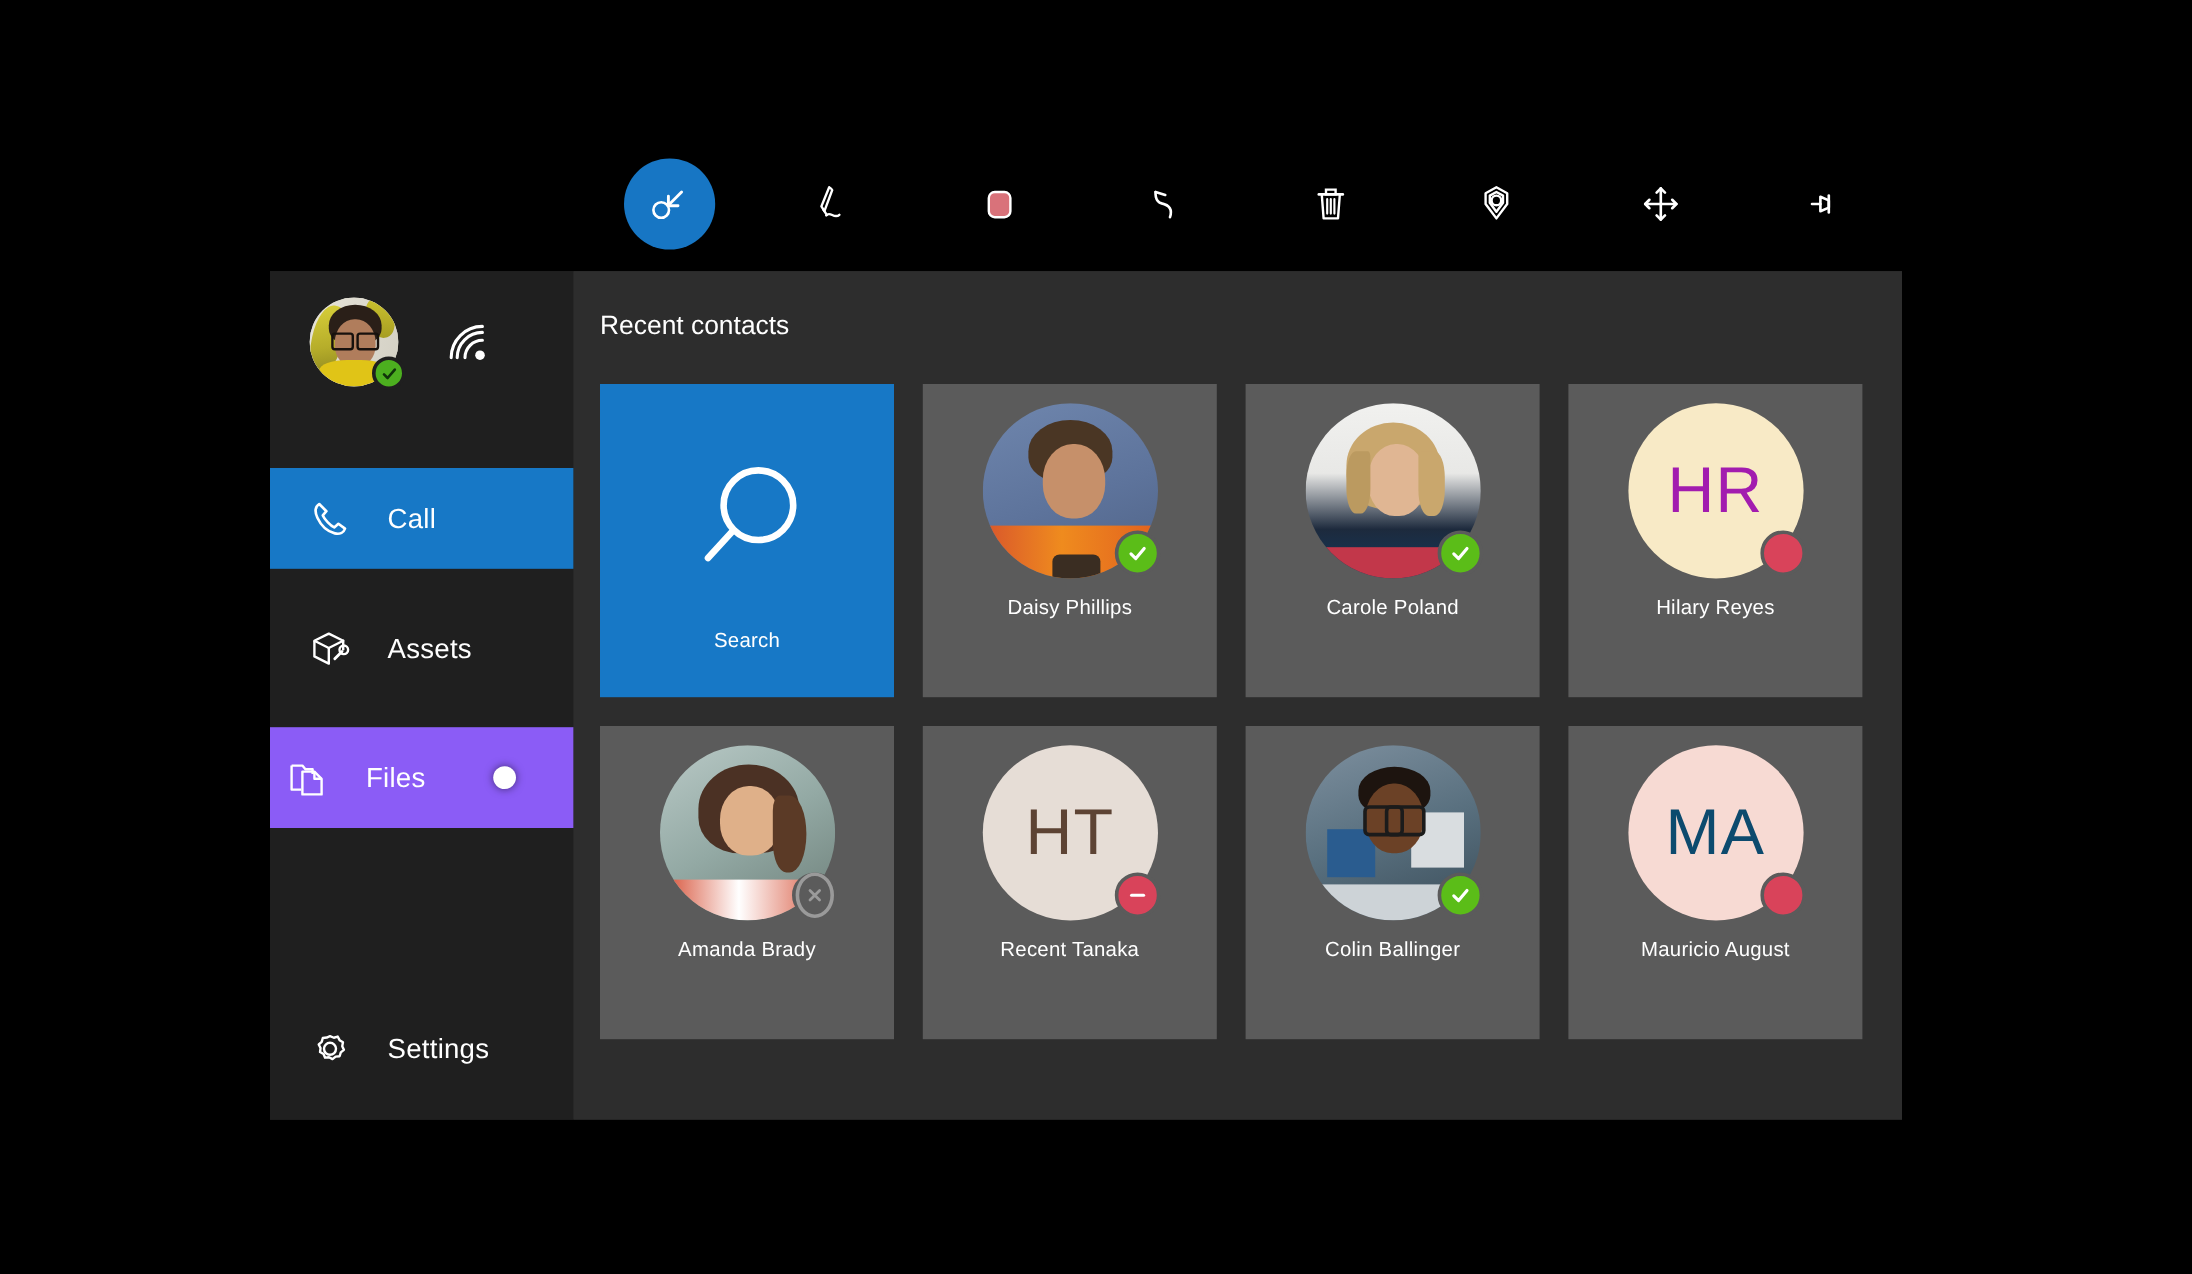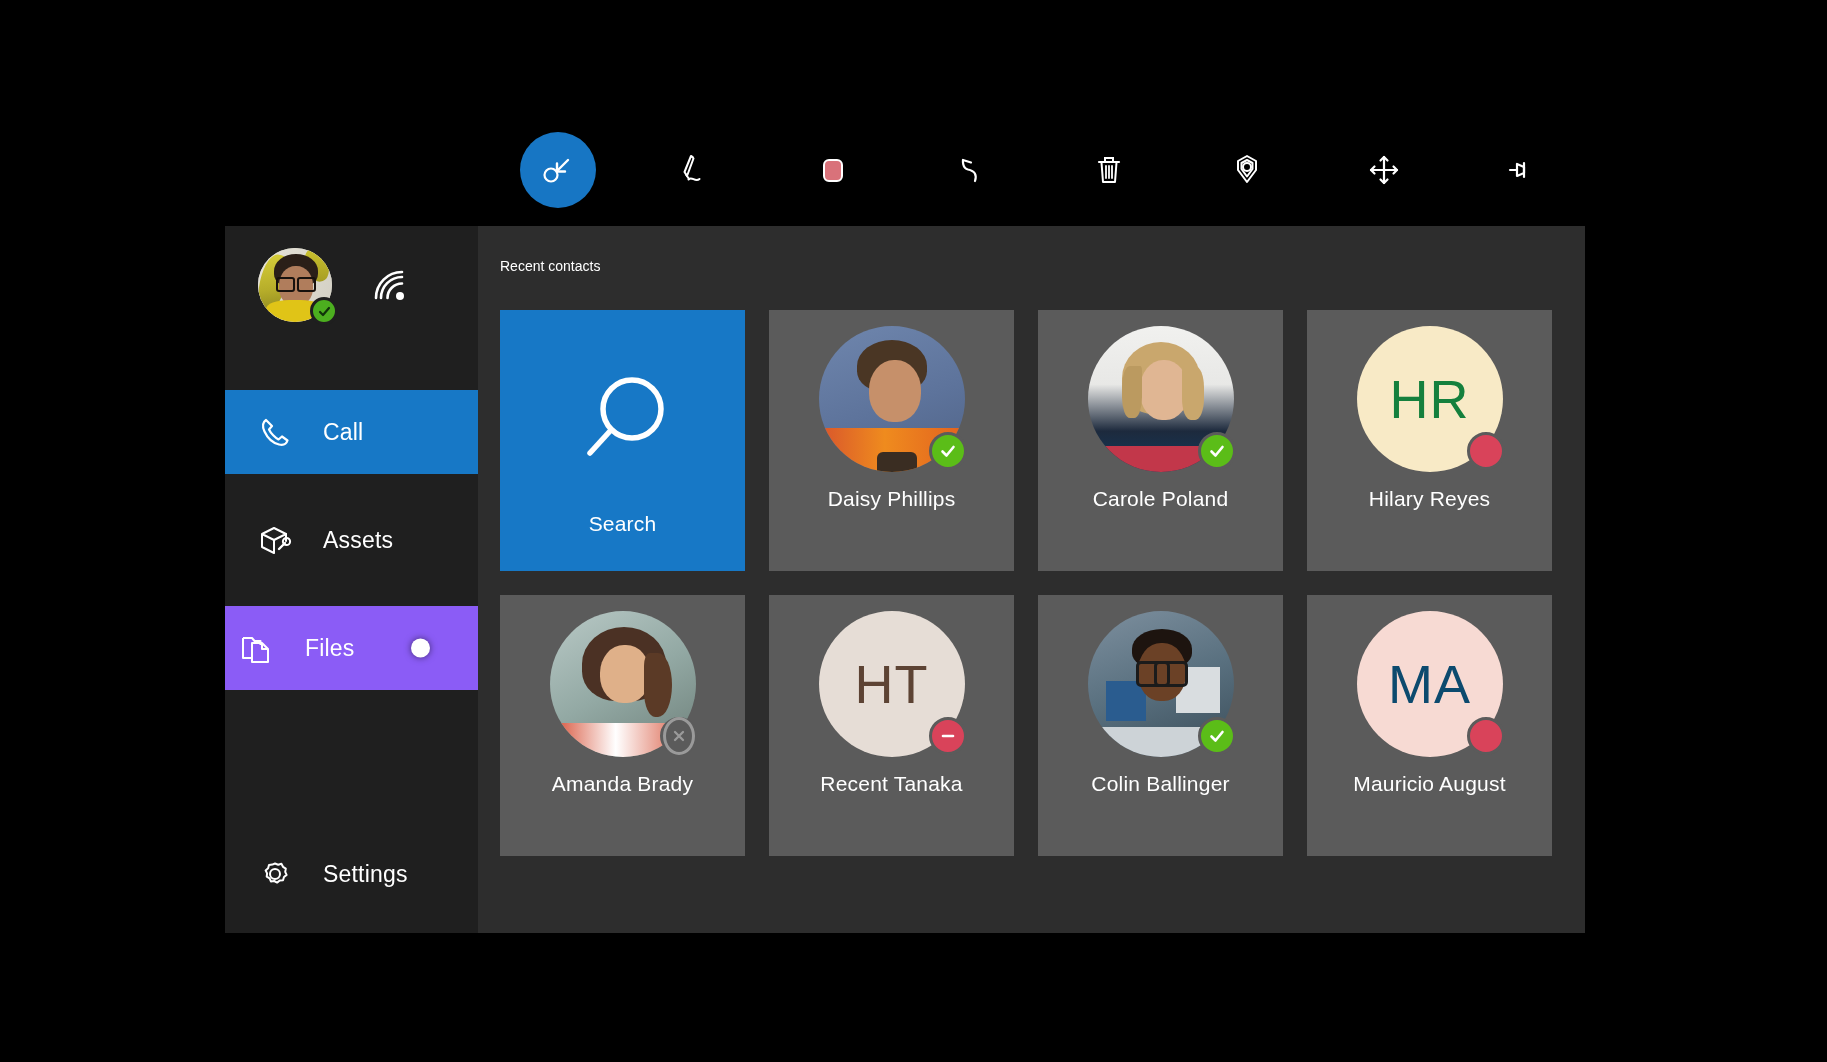--- a/index.html
+++ b/index.html
@@ -174,21 +174,21 @@
   
   .main {
     flex: 1 1 auto;
     background: #2d2d2d;
     padding: 0;
     position: relative;
     overflow: hidden;
   }
   .main-title {
     color: #ffffff;
-    font-size: 14px;
+    font-size: 22px;
     font-weight: 400;
     padding: 32px 0 0 22px;
   }
   .tiles {
     display: grid;
     grid-template-columns: repeat(4, 245px);
     grid-auto-rows: 261px;
     gap: 24px;
     padding: 36px 0 0 22px;
   }
@@ -209,21 +209,21 @@
   }
   .tile .tile-icon-area {
     height: 178px;
     display: flex;
     align-items: center;
     justify-content: center;
     width: 100%;
   }
   .tile-name {
     color: #ffffff;
-    font-size: 21px;
+    font-size: 17px;
     font-weight: 400;
     text-align: center;
     letter-spacing: .2px;
     line-height: 1;
   }
   .search-tile .tile-icon-area { height: 150px; }
   .search-tile .tile-name { margin-top: 16px; }
 
   .contact-circle {
     position: relative;
@@ -508,21 +508,21 @@
               </div>
             </div>
           </div>
           <div class="tile-name">Carole Poland</div>
         </div>
 
         <div class="tile">
           <div class="tile-icon-area">
             <div class="contact-circle">
               <div class="circle-inner" style="background:#f8eac6;">
-                <span class="initials" style="color:#15803d;text-align:center;">HR</span>
+                <span class="initials" style="color:#a21caf;text-align:center;">HR</span>
               </div>
               <div class="presence busy"></div>
             </div>
           </div>
           <div class="tile-name">Hilary Reyes</div>
         </div>
 
         <div class="tile">
           <div class="tile-icon-area">
             <div class="contact-circle">

